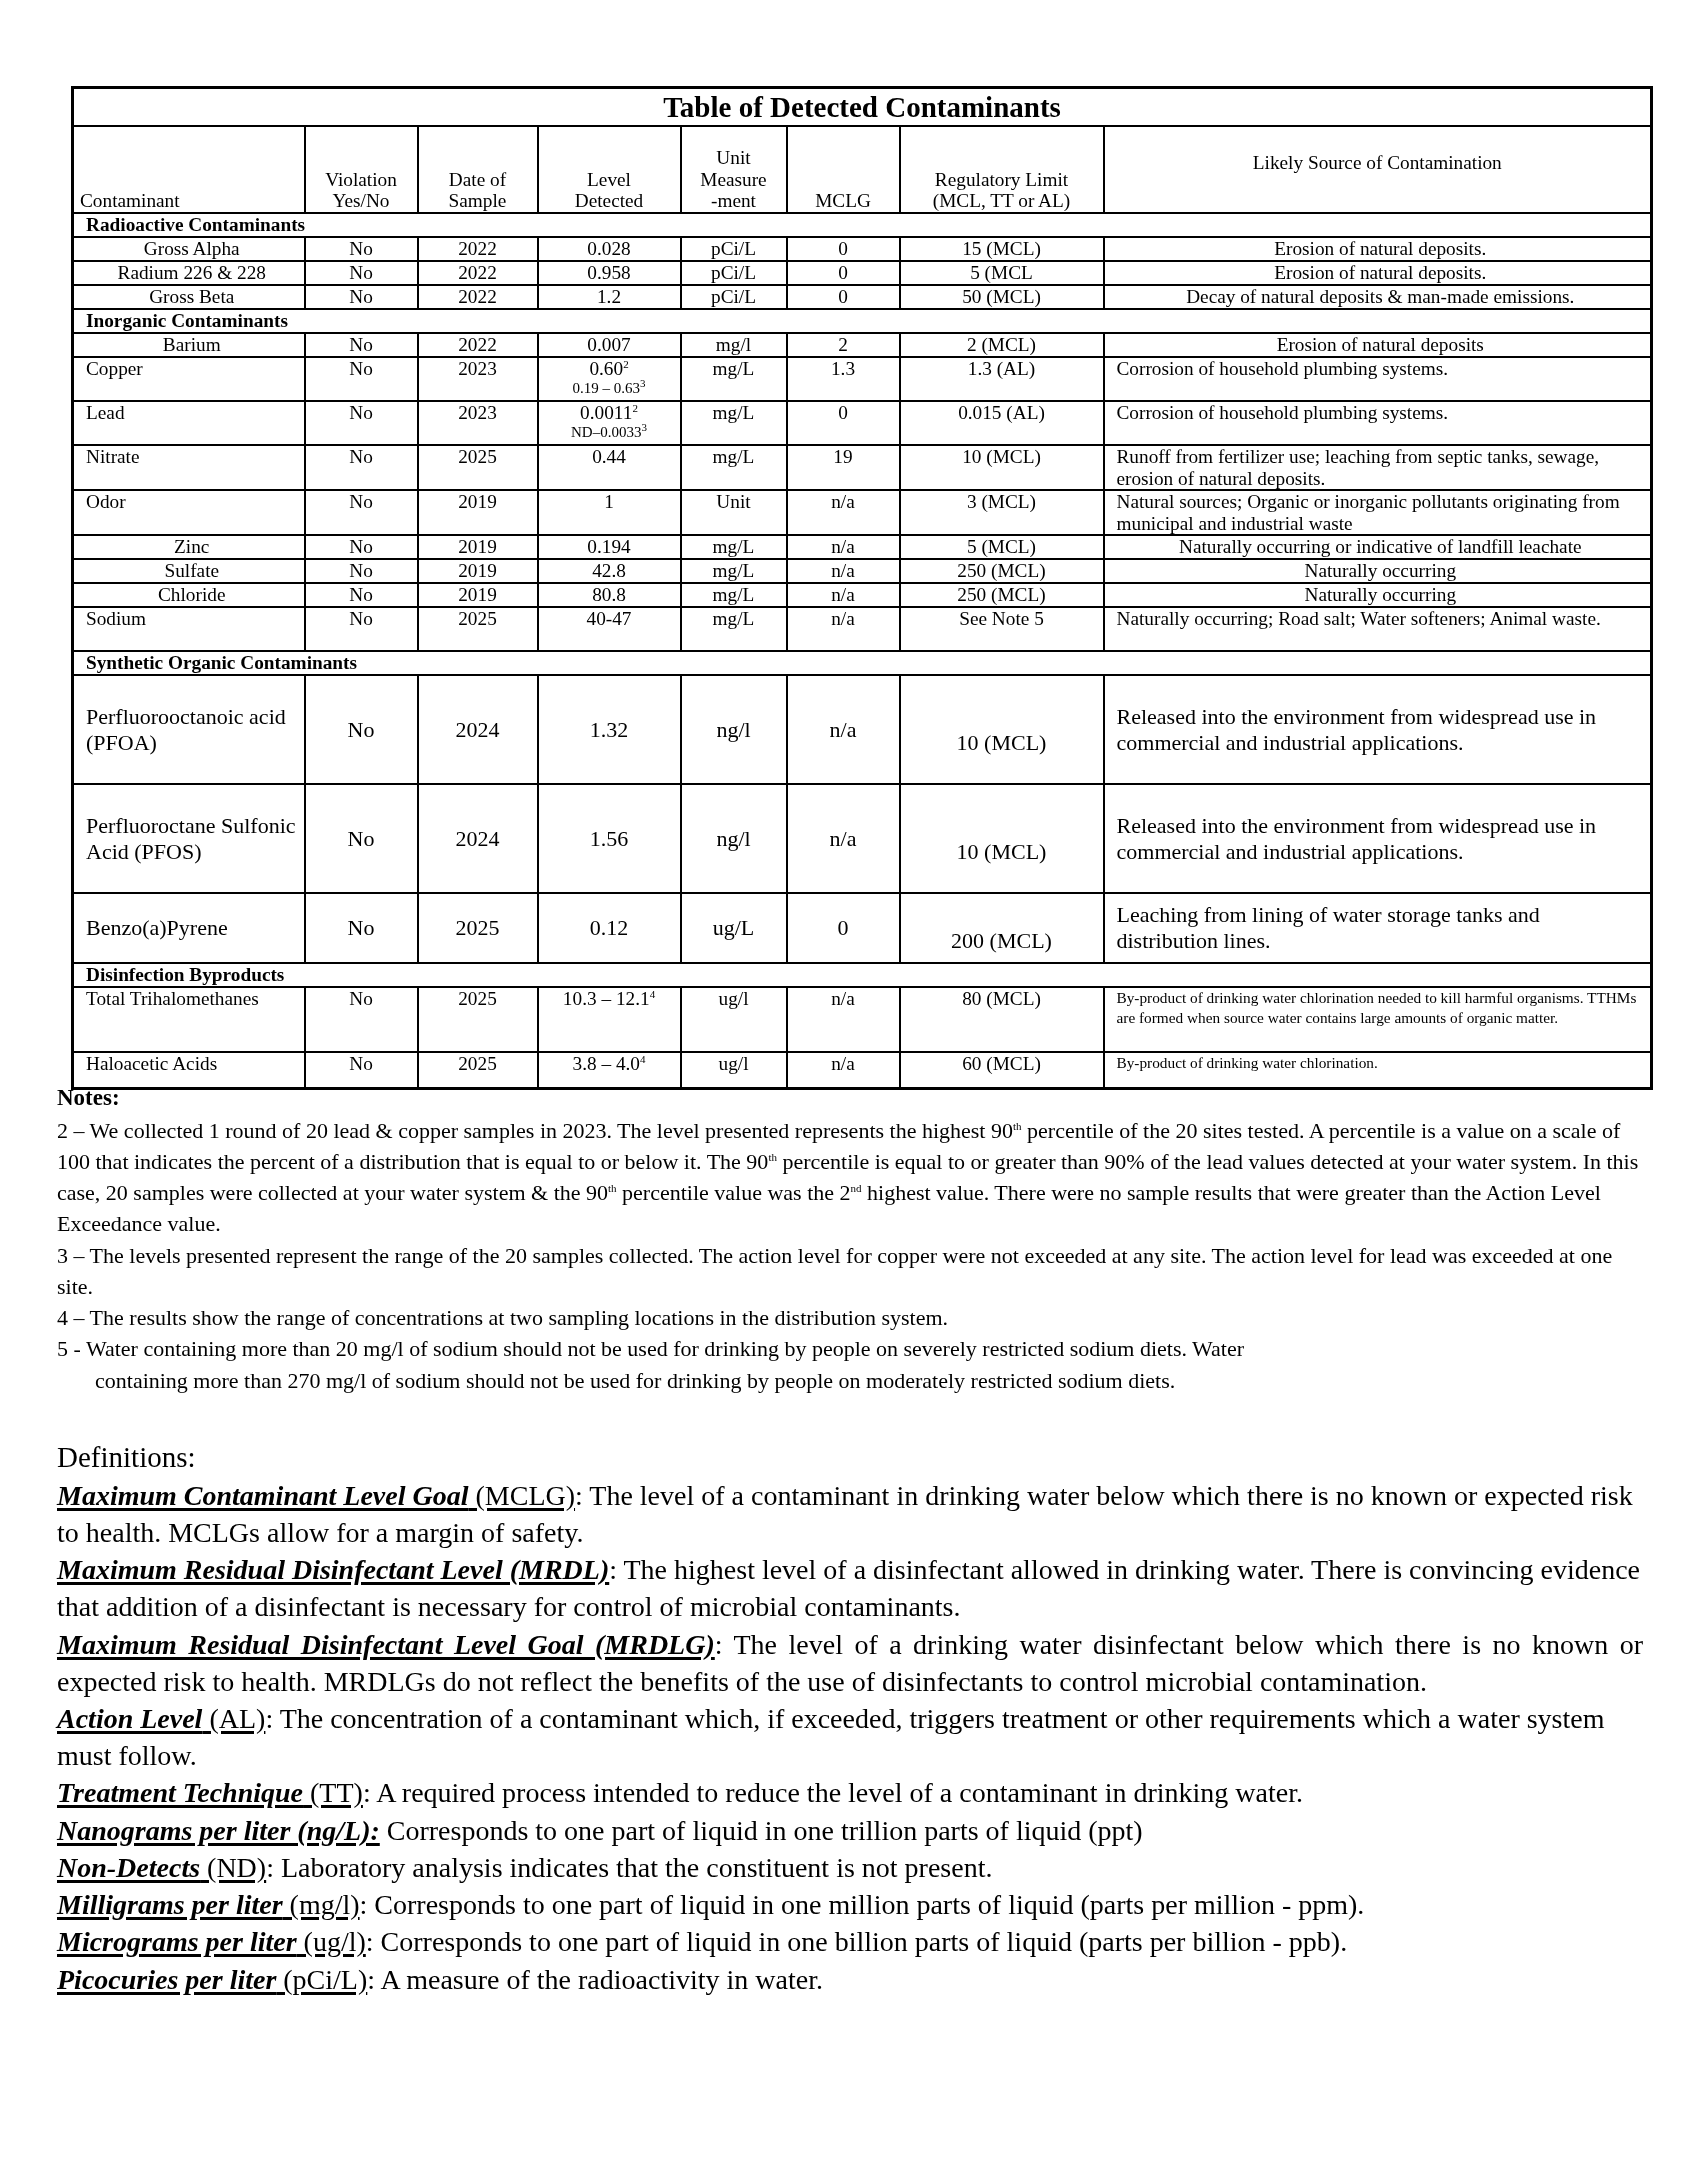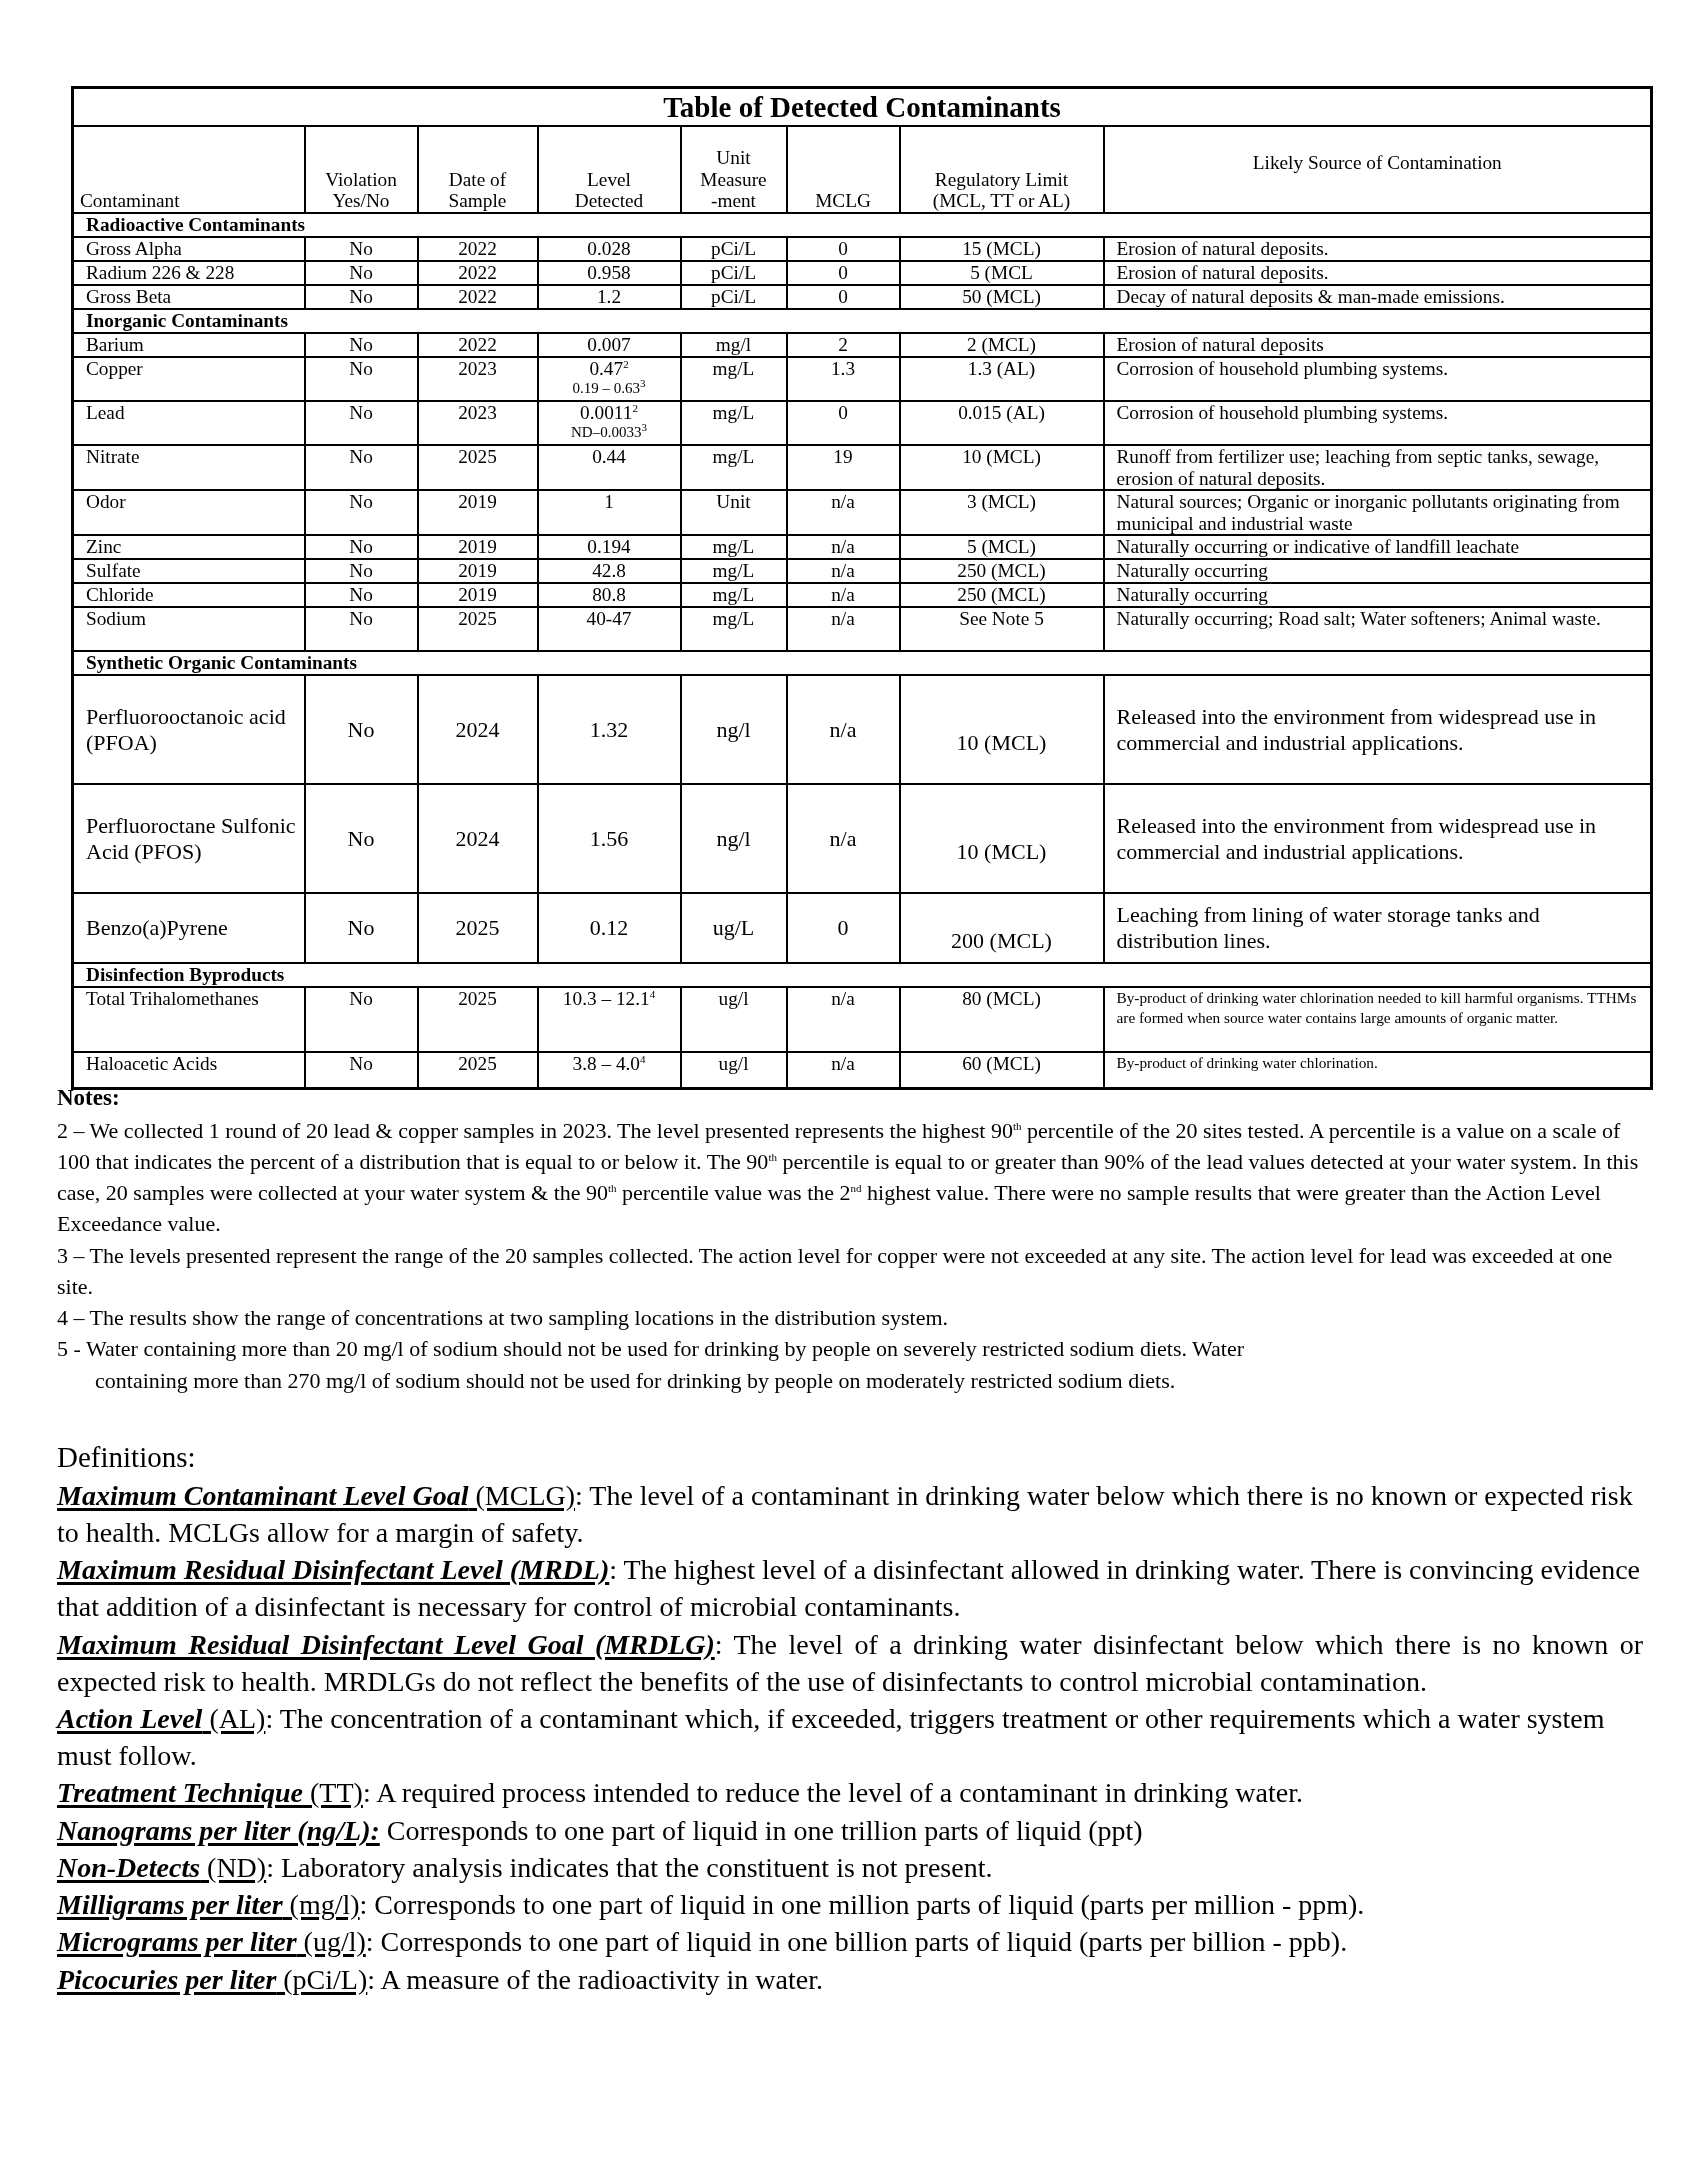--- a/index.html
+++ b/index.html
@@ -16,21 +16,21 @@
   thead tr.hdr th { vertical-align: bottom; text-align: center; height: 71px; }
   thead tr.hdr th.c-name { text-align: left; }
   thead tr.hdr th.c-src { vertical-align: middle; padding-bottom: 14px; margin-left: 24px; }
   tr.section td { font-weight: bold; border-left: 3px solid #000; border-right: 3px solid #000; border-top: 2px solid #000; border-bottom: 2px solid #000; padding-left: 12px; height: 22px; }
   td.c-name { text-align: left; padding-left: 12px !important; }
   td.ctr { text-align: center; }
   td.src { text-align: left; padding-left: 12px !important; }
   sup { font-size: 11px; line-height: 0; }
   .sub-range { font-size: 15px; display: block; }
   .small-src { font-size: 15.3px; line-height: 1.3; padding-top: 3px; }
-  tr.row1 td { height: 22px; }
+  tr.row1 td { height: 22px; text-align: center; }
   tr.row2 td { height: 42px; }
   tr.rowtall td { height: 81px; }
   tr.row-syn td { vertical-align: middle; }
   tr.row-syn td.reg { vertical-align: middle; padding-top: 26px; }
   tr.row-syn td, tr.row-syn td.src { font-size: 22px; line-height: 1.18; }
   tr.row-thm td { height: 63px; }
   tr.row-haa td { height: 34px; }
 
   
   #notes { position: absolute; left: 57px; top: 1082px; width: 1584px; font-size: 22px; line-height: 1.42; }
@@ -121,21 +121,21 @@
           <td class="ctr"><span>0.007</span></td>
           <td class="ctr">mg/l</td>
           <td class="ctr">2</td>
           <td class="ctr reg">2 (MCL)</td>
           <td class="src">Erosion of natural deposits</td>
         </tr>
         <tr class="row2">
           <td class="c-name">Copper</td>
           <td class="ctr">No</td>
           <td class="ctr">2023</td>
-          <td class="ctr"><span>0.47</span><sup>2</sup><span class="sub-range"><span>0.19 – 0.63</span><sup>3</sup></span></td>
+          <td class="ctr"><span>0.60</span><sup>2</sup><span class="sub-range"><span>0.19 – 0.63</span><sup>3</sup></span></td>
           <td class="ctr">mg/L</td>
           <td class="ctr">1.3</td>
           <td class="ctr reg">1.3 (AL)</td>
           <td class="src">Corrosion of household plumbing systems.</td>
         </tr>
         <tr class="row2">
           <td class="c-name">Lead</td>
           <td class="ctr">No</td>
           <td class="ctr">2023</td>
           <td class="ctr"><span>0.0011</span><sup>2</sup><span class="sub-range"><span>ND–0.0033</span><sup>3</sup></span></td>

